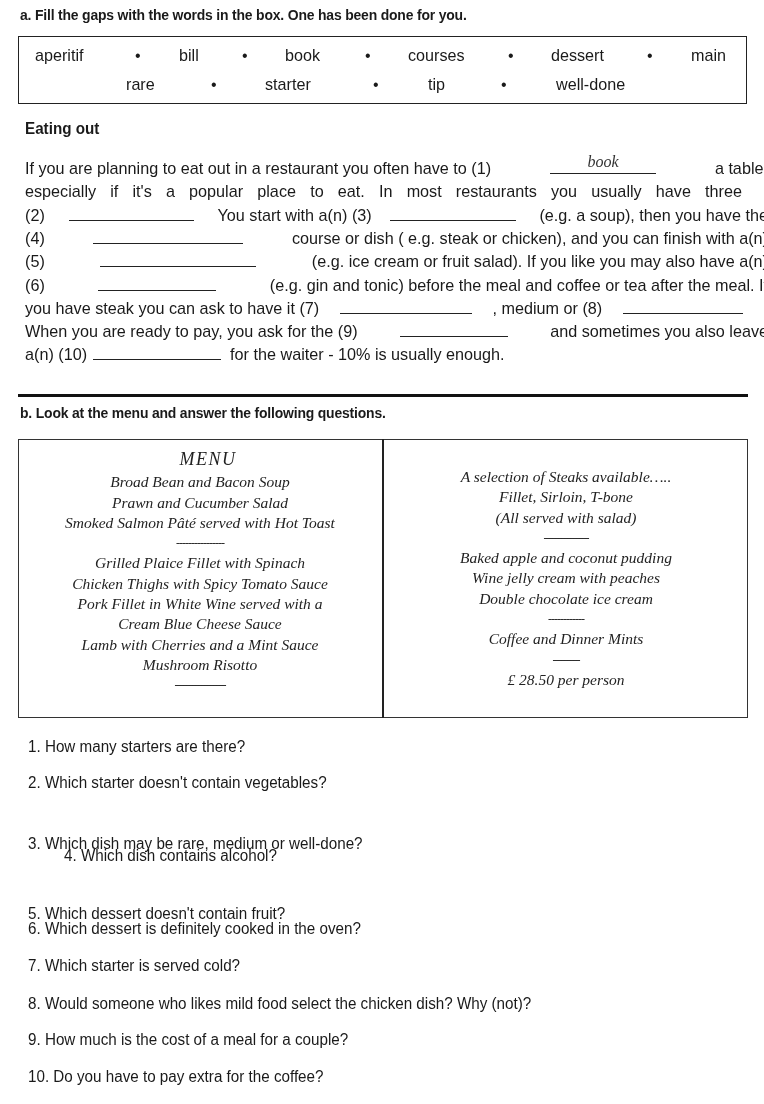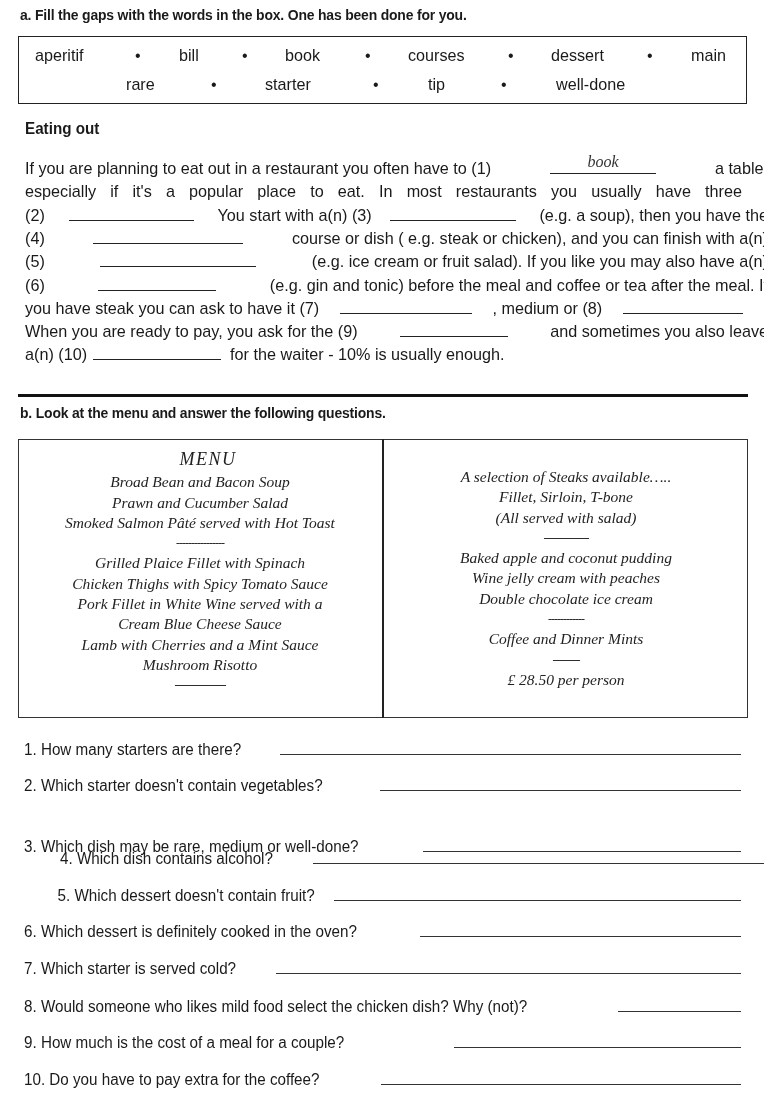--- a/index.html
+++ b/index.html
@@ -45,21 +45,21 @@
   .menudivider { left: 382px; top: 439px; width: 2px; height: 279px; background: #222; }
   .menutext {
     position: absolute; font-family: "Liberation Serif", "DejaVu Serif", serif;
     font-style: italic; font-size: 15.5px; line-height: 20.3px; text-align: center;
     color: #222; white-space: nowrap;
   }
   .menutitle { font-size: 18px; letter-spacing: 1.5px; margin-left: 16px; }
   .dash { letter-spacing: -1px; font-style: normal; font-size: 12px; line-height: 20.3px; }
   .qrow {
     position: absolute; left: 24px; width: 717px; height: 22px;
-    display: flex; align-items: baseline;
+    display: flex; align-items: baseline; flex-direction: column;
   }
   .qtext {
     font-size: 16px; white-space: nowrap;
     transform: scaleX(0.95); transform-origin: left;
   }
   .qline { flex: 1; border-bottom: 1px solid #333; margin-left: 4px; height: 16px; }
 </style>
 </head>
 <body>
 
@@ -196,21 +196,21 @@
   <span class="qline"></span>
 </div>
 <div class="qrow" style="top:811px;margin-top:24px;">
   <span class="qtext" style="width:395px;">3. Which dish may be rare, medium or well-done?</span>
   <span class="qline"></span>
 </div>
 <div class="qrow" style="top:847px;margin-left:36px;">
   <span class="qtext" style="width:249px;">4. Which dish contains alcohol?</span>
   <span class="qline"></span>
 </div>
-<div class="qrow" style="top:884px;text-align:right;">
+<div class="qrow" style="top:905px;">
   <span class="qtext" style="width:306px;">5. Which dessert doesn't contain fruit?</span>
   <span class="qline"></span>
 </div>
 <div class="qrow" style="top:920px;">
   <span class="qtext" style="width:392px;">6. Which dessert is definitely cooked in the oven?</span>
   <span class="qline"></span>
 </div>
 <div class="qrow" style="top:957px;">
   <span class="qtext" style="width:248px;">7. Which starter is served cold?</span>
   <span class="qline"></span>

